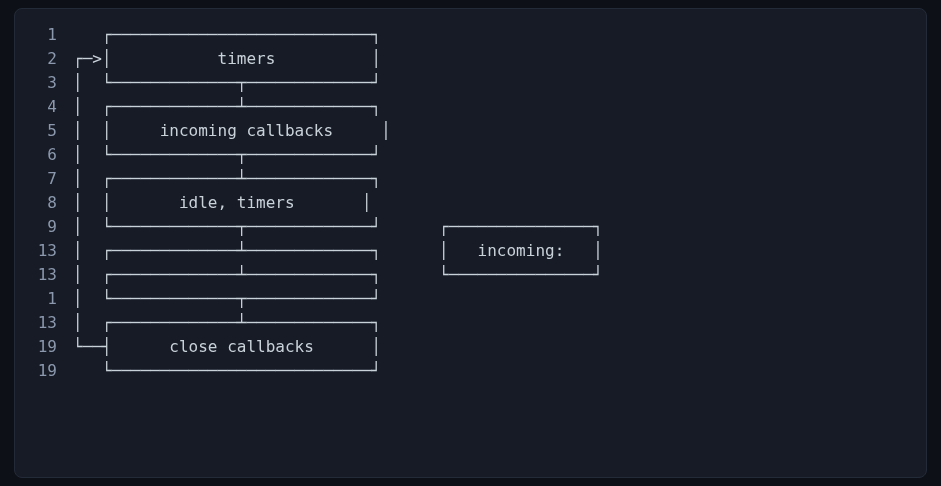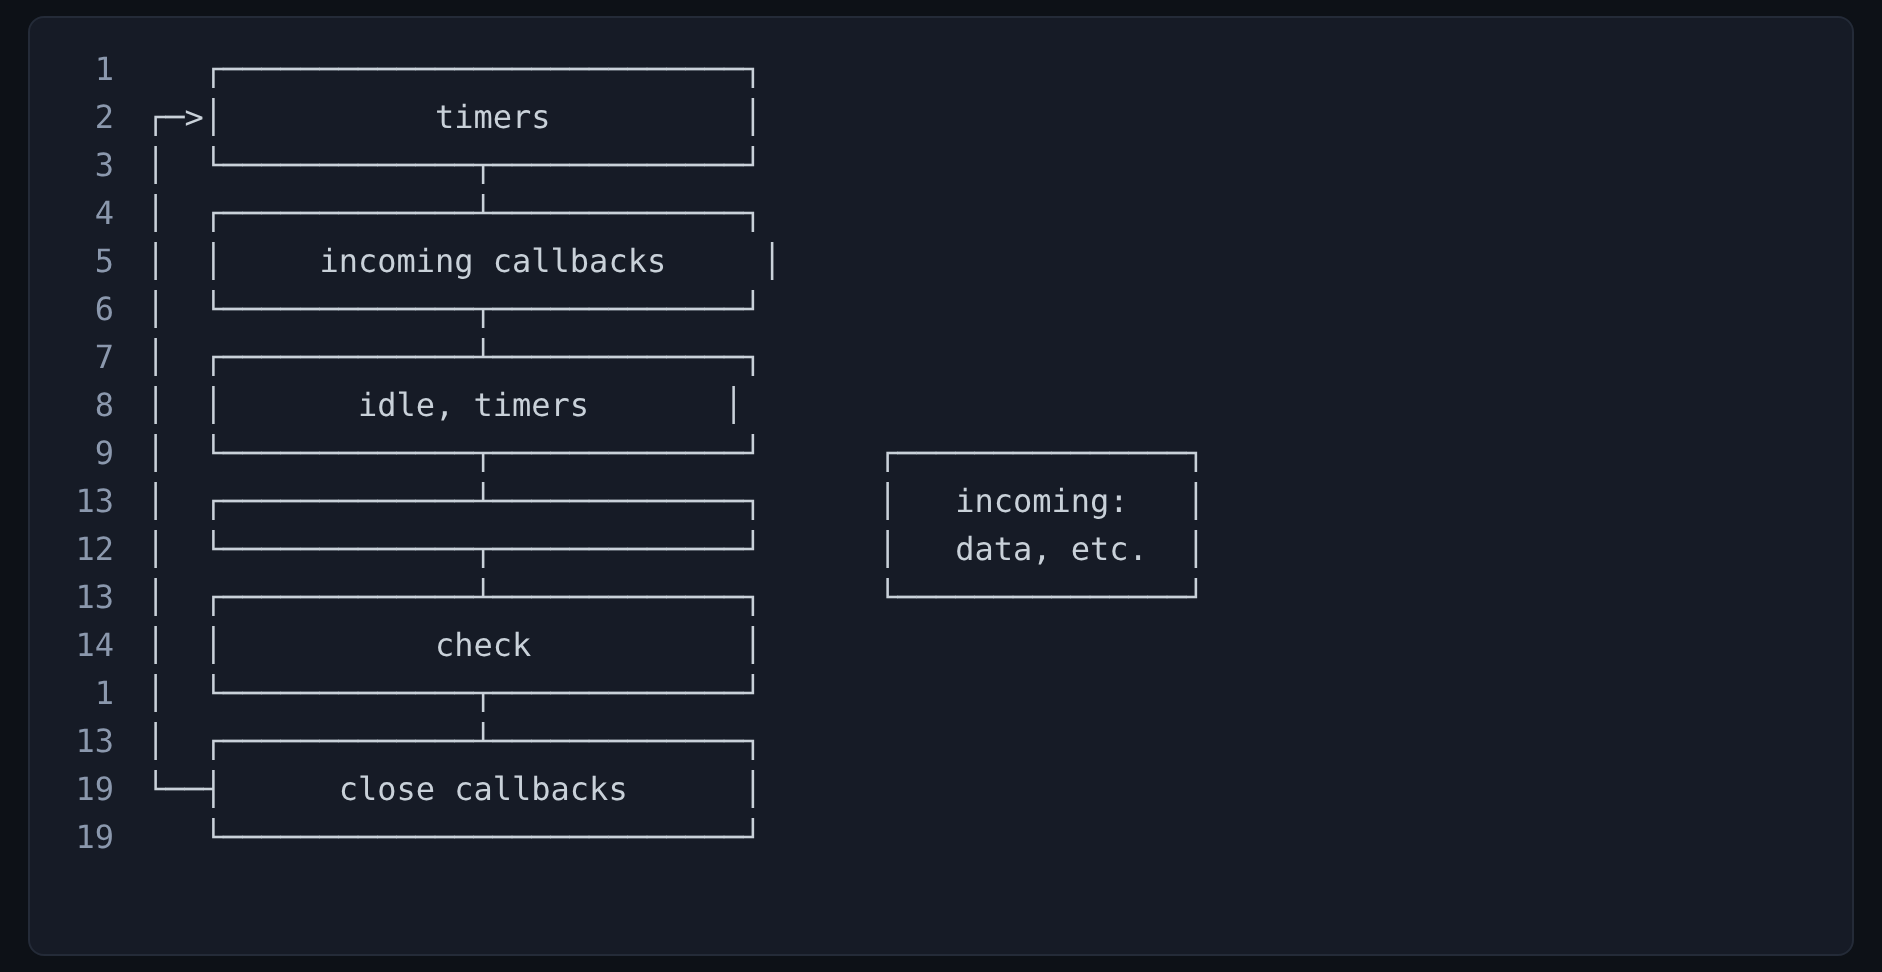--- a/index.html
+++ b/index.html
@@ -76,22 +76,20 @@
         <div class="code-line"><span class="ln">1</span><span class="lc">   ┌───────────────────────────┐</span></div>
         <div class="code-line"><span class="ln">2</span><span class="lc">┌─&gt;│           timers          │</span></div>
         <div class="code-line"><span class="ln">3</span><span class="lc">│  └─────────────┬─────────────┘</span></div>
         <div class="code-line"><span class="ln">4</span><span class="lc">│  ┌─────────────┴─────────────┐</span></div>
         <div class="code-line"><span class="ln">5</span><span class="lc">│  │     incoming callbacks     │</span></div>
         <div class="code-line"><span class="ln">6</span><span class="lc">│  └─────────────┬─────────────┘</span></div>
         <div class="code-line"><span class="ln">7</span><span class="lc">│  ┌─────────────┴─────────────┐</span></div>
         <div class="code-line"><span class="ln">8</span><span class="lc">│  │       idle, timers       │</span></div>
         <div class="code-line"><span class="ln">9</span><span class="lc">│  └─────────────┬─────────────┘      ┌───────────────┐</span></div>
         <div class="code-line"><span class="ln">13</span><span class="lc">│  ┌─────────────┴─────────────┐      │   incoming:   │</span></div>
-        <div class="code-line"><span class="ln">12</span><span class="lc">│  └─────────────┬─────────────┘      │   data, etc.  │</span></div>
         <div class="code-line"><span class="ln">13</span><span class="lc">│  ┌─────────────┴─────────────┐      └───────────────┘</span></div>
-        <div class="code-line"><span class="ln">14</span><span class="lc">│  │           check           │</span></div>
         <div class="code-line"><span class="ln">1</span><span class="lc">│  └─────────────┬─────────────┘</span></div>
         <div class="code-line"><span class="ln">13</span><span class="lc">│  ┌─────────────┴─────────────┐</span></div>
         <div class="code-line"><span class="ln">19</span><span class="lc">└──┤      close callbacks      │</span></div>
         <div class="code-line"><span class="ln">19</span><span class="lc">   └───────────────────────────┘</span></div>
       </div>
   </div>
 </div>
 
 </body></html>

